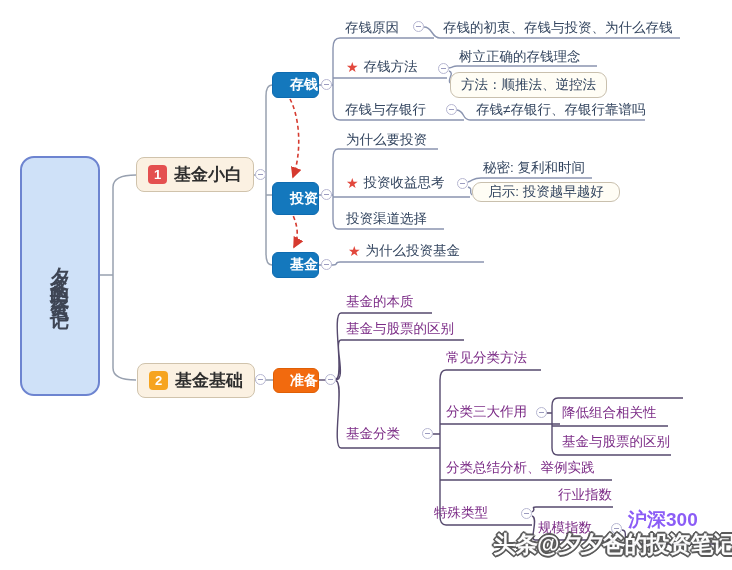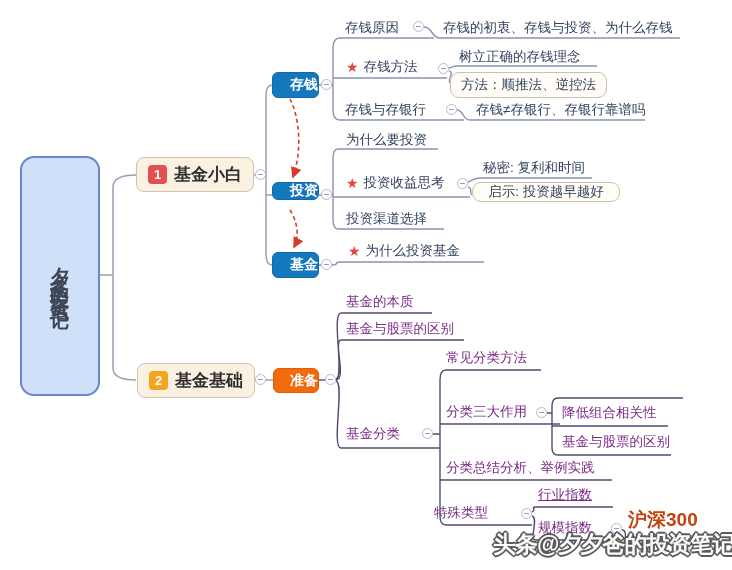--- a/index.html
+++ b/index.html
@@ -33,21 +33,21 @@
   .star{color:#e2483d;font-size:14px;margin-right:5px;line-height:14px;}
   
   .capsule{position:absolute;border:1.3px solid #c9c0ae;border-radius:9px;background:#fffdf5;
            display:flex;align-items:center;justify-content:center;font-size:13.5px;color:#33455f;
            z-index:2;box-sizing:border-box;white-space:nowrap;}
   
   .toggle{position:absolute;width:11px;height:11px;border-radius:50%;border:1px solid #b7b7d2;
           background:#fff;display:flex;align-items:center;justify-content:center;z-index:3;box-sizing:border-box;}
   .toggle .minus{width:5px;height:1px;background:#9c9cc0;}
   
-  .hs300{position:absolute;left:628px;top:507px;font-size:19px;font-weight:bold;color:#c2410c;z-index:2;white-space:nowrap;}
+  .hs300{position:absolute;left:628px;top:507px;font-size:19px;font-weight:bold;color:#8b5cf6;z-index:2;white-space:nowrap;}
   
   .watermark{position:absolute;left:493px;top:529px;font-size:23px;font-weight:bold;letter-spacing:-1px;
              color:#fdfdfd;opacity:.92;white-space:nowrap;z-index:4;
              text-shadow:-2px 0 0 #4e4e4e,2px 0 0 #4e4e4e,0 -2px 0 #4e4e4e,0 2px 0 #4e4e4e,
                          -1px -1px 0 #4e4e4e,1px -1px 0 #4e4e4e,-1px 1px 0 #4e4e4e,1px 1px 0 #4e4e4e;}
 </style>
 </head>
 <body>
 
 <div class="stage">
@@ -102,21 +102,21 @@
     <span>基金小白</span>
   </div>
   <div class="branch" style="left:137px;top:363px;">
     <span class="badge amber">2</span>
     <span>基金基础</span>
   </div>
 
   <div class="bnode blue" style="left:272px;top:72px;width:47px;height:26px;">
     <span>存钱</span>
   </div>
-  <div class="bnode blue" style="left:272px;top:182px;width:47px;height:18px;">
+  <div class="bnode blue" style="left:272px;top:182px;width:47px;height:33px;">
     <span>投资</span>
   </div>
   <div class="bnode blue" style="left:272px;top:252px;width:47px;height:26px;">
     <span>基金</span>
   </div>
   <div class="bnode orange" style="left:273px;top:368px;width:46px;height:25px;">
     <span>准备</span>
   </div>
 
   <div class="leaf t-top" style="left:345px;top:20px;">存钱原因</div>
@@ -150,21 +150,21 @@
 
   <div class="leaf t-bot" style="left:346px;top:294px;">基金的本质</div>
   <div class="leaf t-bot" style="left:346px;top:321px;">基金与股票的区别</div>
   <div class="leaf t-bot" style="left:346px;top:426px;">基金分类</div>
   <div class="leaf t-bot" style="left:446px;top:350px;">常见分类方法</div>
   <div class="leaf t-bot" style="left:446px;top:404px;">分类三大作用</div>
   <div class="leaf t-bot" style="left:562px;top:405px;">降低组合相关性</div>
   <div class="leaf t-bot" style="left:562px;top:434px;">基金与股票的区别</div>
   <div class="leaf t-bot" style="left:446px;top:460px;">分类总结分析、举例实践</div>
   <div class="leaf t-bot" style="left:434px;top:505px;">特殊类型</div>
-  <div class="leaf t-bot" style="left:538px;top:487px;text-decoration:underline;">行业指数</div>
+  <div class="leaf t-bot" style="left:558px;top:487px;">行业指数</div>
   <div class="leaf t-bot" style="left:538px;top:520px;">规模指数</div>
   <div class="hs300">沪深300</div>
 
   <div class="toggle" style="left:255px;top:169px;">
       <div class="minus"></div>
     </div>
   <div class="toggle" style="left:321px;top:79px;">
       <div class="minus"></div>
     </div>
   <div class="toggle" style="left:321px;top:189px;">

